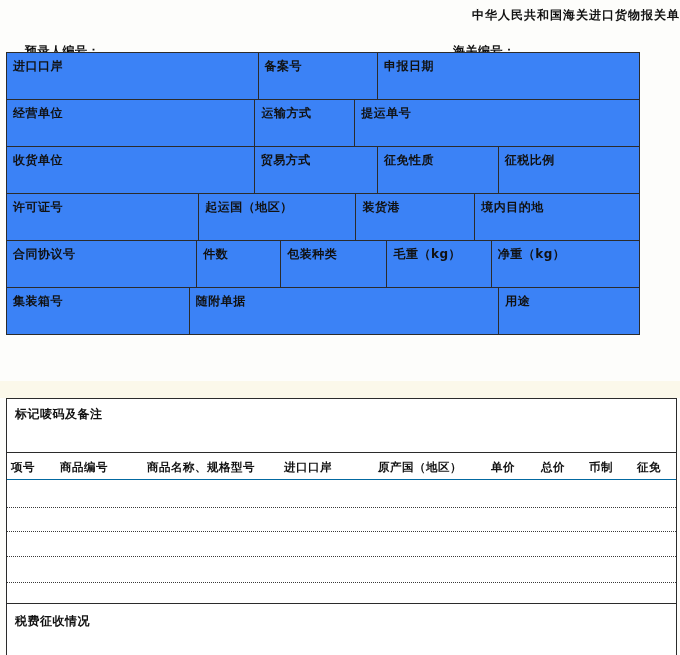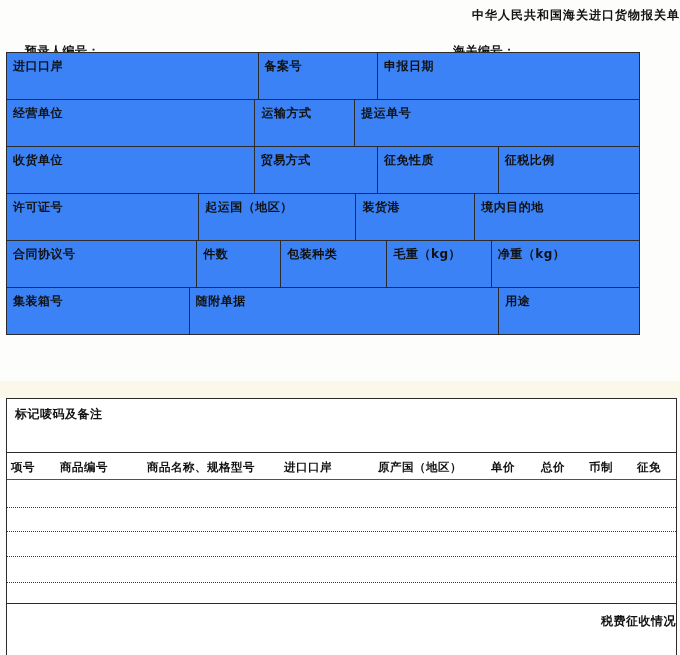--- a/index.html
+++ b/index.html
@@ -77,21 +77,21 @@
     position:relative; height:124px; border-bottom:1px solid #2b2b2b;
   }
   .dotted-line {
     position:absolute; left:0; width:100%; height:0;
     border-top:1px dotted #3a3a3a;
   }
   .dl-0{top:27px}.dl-1{top:51px}.dl-2{top:76px}.dl-3{top:102px}
   .tax-box {
     flex:1;
     padding:9px 0 8px 8px;
-    font-size:12px; font-weight:bold; letter-spacing:0.5px;text-align:right;
+    font-size:12px; font-weight:bold; letter-spacing:0.5px;
   }
 </style>
 </head>
 <body>
 
 <div class="title">中华人民共和国海关进口货物报关单</div>
 
 <div class="subheader-label pre-entry">预录人编号：</div>
 <div class="subheader-label customs-no">海关编号：</div>
 

